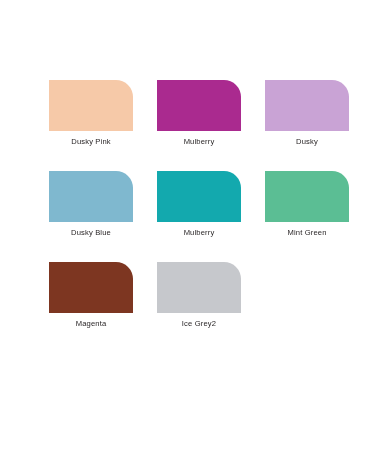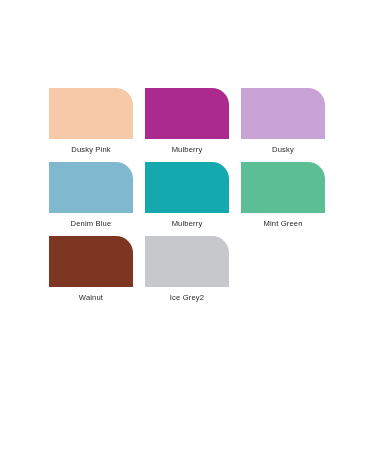--- a/index.html
+++ b/index.html
@@ -21,26 +21,27 @@
     top: 0;
     width: 378px;
     height: 472px;
     background: #ffffff;
   }
 
   
   .swatch-grid {
     position: absolute;
     left: 49px;
-    top: 88px;
+    top: 80px;
     width: 276px;
     display: grid;
     grid-template-columns: 84px 84px 84px;
     column-gap: 12px;
     row-gap: 7px;
+    gap: 24px;
   }
 
   .swatch-cell {
     width: 84px;
     display: flex;
     flex-direction: column;
     align-items: center;
   }
 
   .swatch-chip {
@@ -79,37 +80,37 @@
       <span class="swatch-label">Mulberry</span>
     </div>
 
     <div class="swatch-cell">
       <span class="swatch-chip" style="background: rgb(201, 163, 213);"></span>
       <span class="swatch-label">Dusky</span>
     </div>
 
     <div class="swatch-cell">
       <span class="swatch-chip" style="background: rgb(127, 184, 207);"></span>
-      <span class="swatch-label">Denim Blue</span>
+      <span class="swatch-label">Dusky Blue</span>
     </div>
 
     <div class="swatch-cell">
       <span class="swatch-chip" style="background: rgb(19, 169, 174);"></span>
       <span class="swatch-label">Mulberry</span>
     </div>
 
 
     <div class="swatch-cell">
       <span class="swatch-chip" style="background: rgb(91, 190, 148);"></span>
       <span class="swatch-label">Mint Green</span>
     </div>
 
     <div class="swatch-cell">
       <span class="swatch-chip" style="background: rgb(125, 54, 33);"></span>
-      <span class="swatch-label">Walnut</span>
+      <span class="swatch-label">Magenta</span>
     </div>
 
 
     <div class="swatch-cell">
       <span class="swatch-chip" style="background: rgb(198, 200, 204);"></span>
       <span class="swatch-label">Ice Grey2</span>
     </div>
 
   </div>
 </div>

